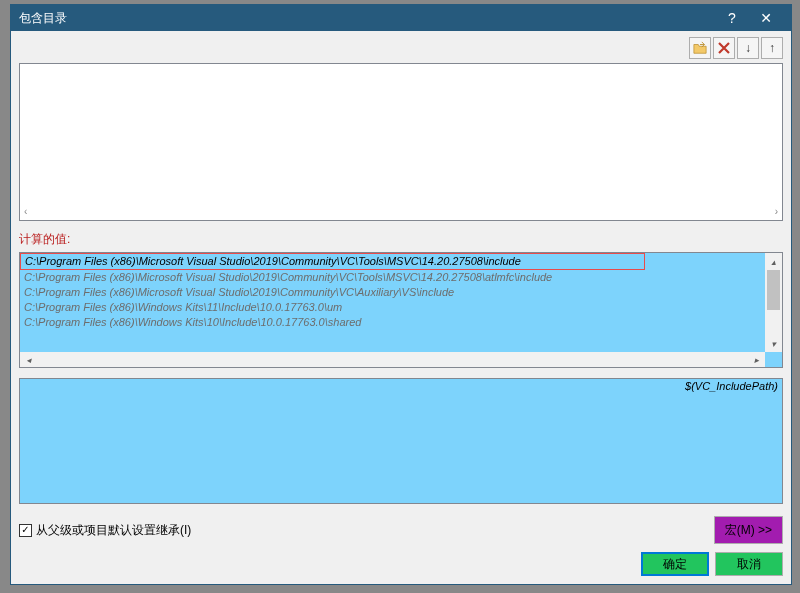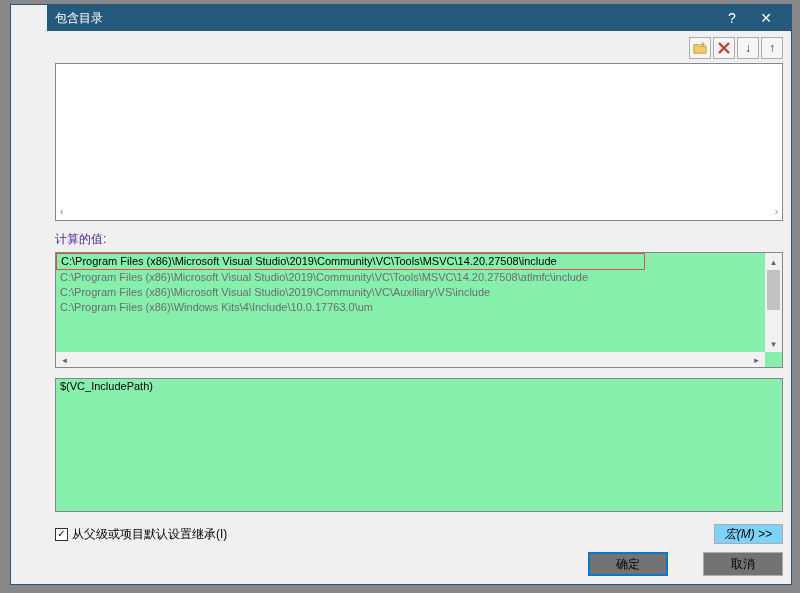--- a/index.html
+++ b/index.html
@@ -19,21 +19,20 @@
     .dialog {
       position: absolute;
       left: 10px;
       top: 4px;
       right: 8px;
       bottom: 8px;
       background: #f0f0f0;
       border: 1px solid #265a7d;
       display: flex;
       flex-direction: column;
-      padding-left: 36px;
     }
     .titlebar {
       height: 26px;
       background: #265a7d;
       color: #fff;
       display: flex;
       align-items: center;
       padding: 0 8px;
       font-size: 12px;
     }
@@ -89,35 +88,37 @@
       height: 14px;
       display: flex;
       align-items: center;
       color: #888;
       font-size: 10px;
     }
     .editor-scroll .lt { margin-left: 2px; }
     .editor-scroll .gt { margin-left: auto; margin-right: 2px; }
     .section-label {
       margin-bottom: 4px;
-      color: #4c1d95;
+      color: #b91c1c;
     }
     .listbox {
       border: 1px solid #828790;
-      background: #86efac;
+      background: #7dd3fc;
       position: relative;
       margin-bottom: 10px;
       overflow: hidden;
+      font-style: italic;
     }
     .listbox.computed {
       height: 116px;
     }
     .listbox.inherited {
       flex: 1;
       min-height: 100px;
+      text-align: right;
     }
     .listbox-inner {
       position: absolute;
       left: 0; top: 0; right: 17px; bottom: 15px;
       overflow: hidden;
     }
     .list-line {
       padding: 0 4px;
       white-space: nowrap;
       color: #6d6d6d;
@@ -186,44 +187,42 @@
       border: 1px solid #333;
       background: #fff;
       display: flex;
       align-items: center;
       justify-content: center;
       font-size: 10px;
       line-height: 1;
     }
     .macro-btn {
       margin-left: auto;
-      height: 20px;
+      height: 28px;
       padding: 0 10px;
       border: 1px solid #adadad;
-      background: #7dd3fc;
-      cursor: pointer;
-      font-size: 12px;
-      font-style: italic;
+      background: #a21caf;
+      cursor: pointer;
+      font-size: 12px;
     }
     .button-row {
       display: flex;
       justify-content: flex-end;
       gap: 6px;
     }
     .dlg-btn {
-      width: 80px;
+      width: 68px;
       height: 24px;
       border: 1px solid #adadad;
-      background: #737373;
-      cursor: pointer;
-      font-size: 12px;
-      display: flex;
-      align-items: center;
-      justify-content: center;
-      margin-left: 29px;
+      background: #22c55e;
+      cursor: pointer;
+      font-size: 12px;
+      display: flex;
+      align-items: center;
+      justify-content: center;
     }
     .dlg-btn.primary {
       border: 2px solid #0078d7;
     }
     .icon-folder svg, .icon-x svg { display:block; }
   </style>
 </head>
 <body>
 
 <div class="dialog">
@@ -264,21 +263,22 @@
         <span class="gt">›</span>
       </div>
     </div>
 
     <div class="section-label">计算的值:</div>
     <div class="listbox computed">
       <div class="listbox-inner">
         <div class="list-line highlight">C:\Program Files (x86)\Microsoft Visual Studio\2019\Community\VC\Tools\MSVC\14.20.27508\include</div>
         <div class="list-line">C:\Program Files (x86)\Microsoft Visual Studio\2019\Community\VC\Tools\MSVC\14.20.27508\atlmfc\include</div>
         <div class="list-line">C:\Program Files (x86)\Microsoft Visual Studio\2019\Community\VC\Auxiliary\VS\include</div>
-        <div class="list-line">C:\Program Files (x86)\Windows Kits\4\Include\10.0.17763.0\um</div>
+        <div class="list-line">C:\Program Files (x86)\Windows Kits\11\Include\10.0.17763.0\um</div>
+        <div class="list-line">C:\Program Files (x86)\Windows Kits\10\Include\10.0.17763.0\shared</div>
       </div>
       <div class="vscrollbar">
         <div class="arrow">▴</div>
         <div class="thumb"></div>
         <div style="flex:1"></div>
         <div class="arrow">▾</div>
       </div>
       <div class="hscrollbar">
         <div class="arrow">◂</div>
         <div class="spacer"></div>

